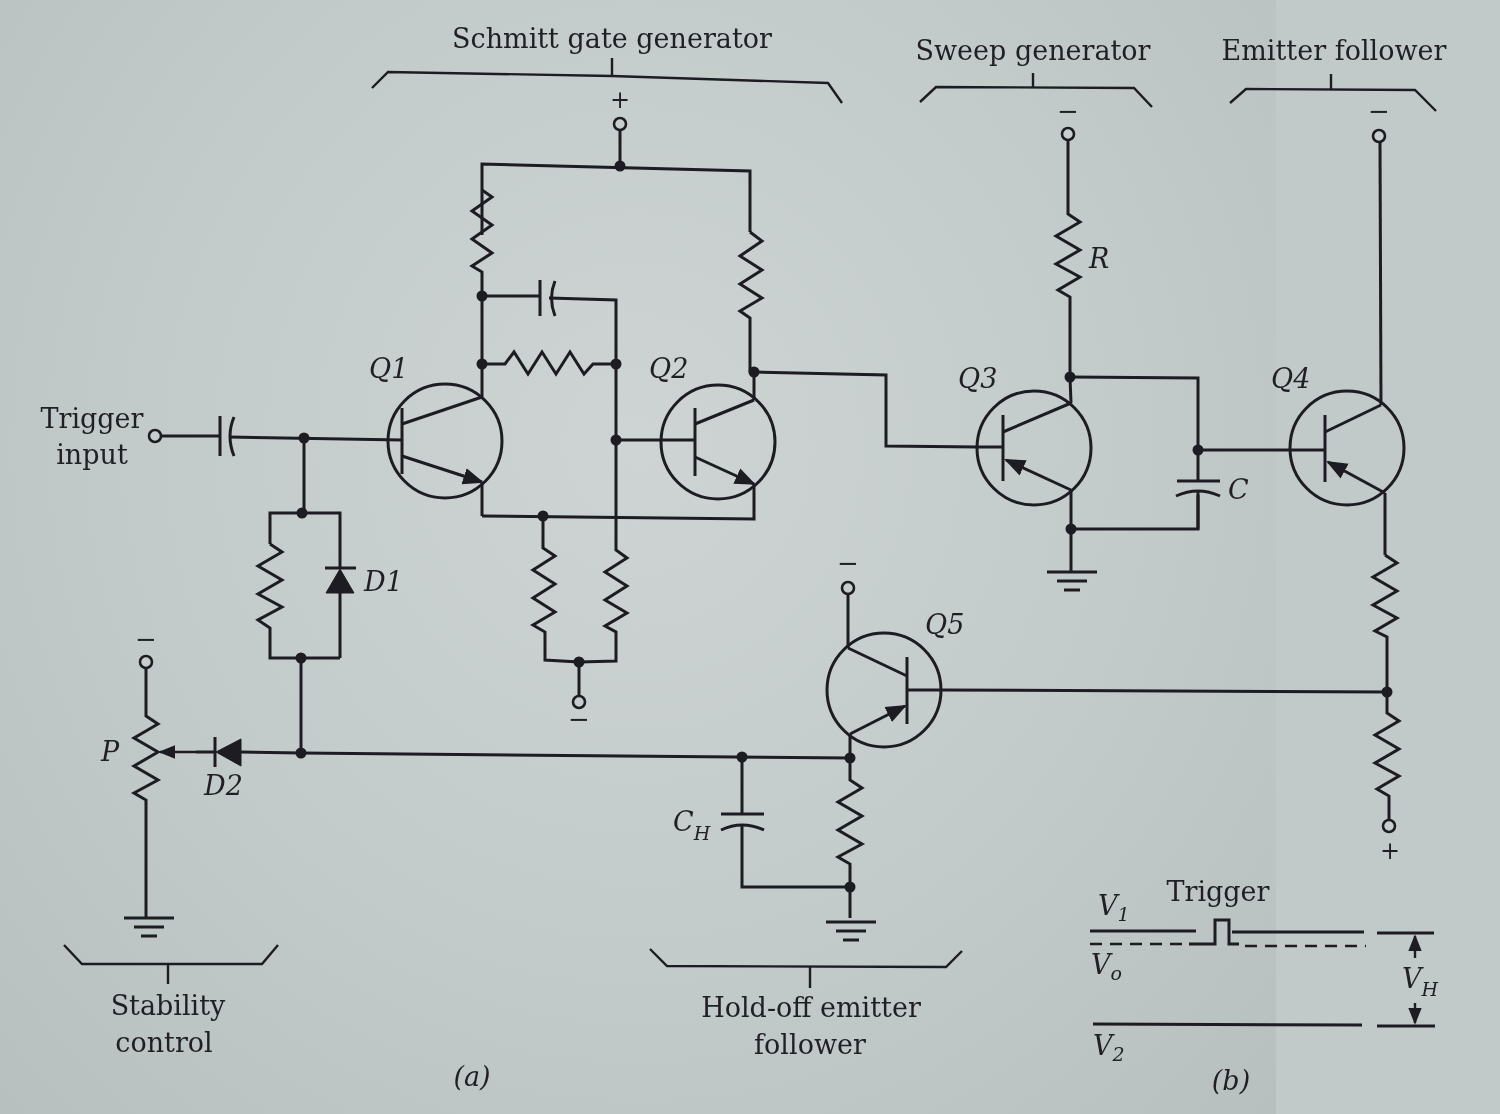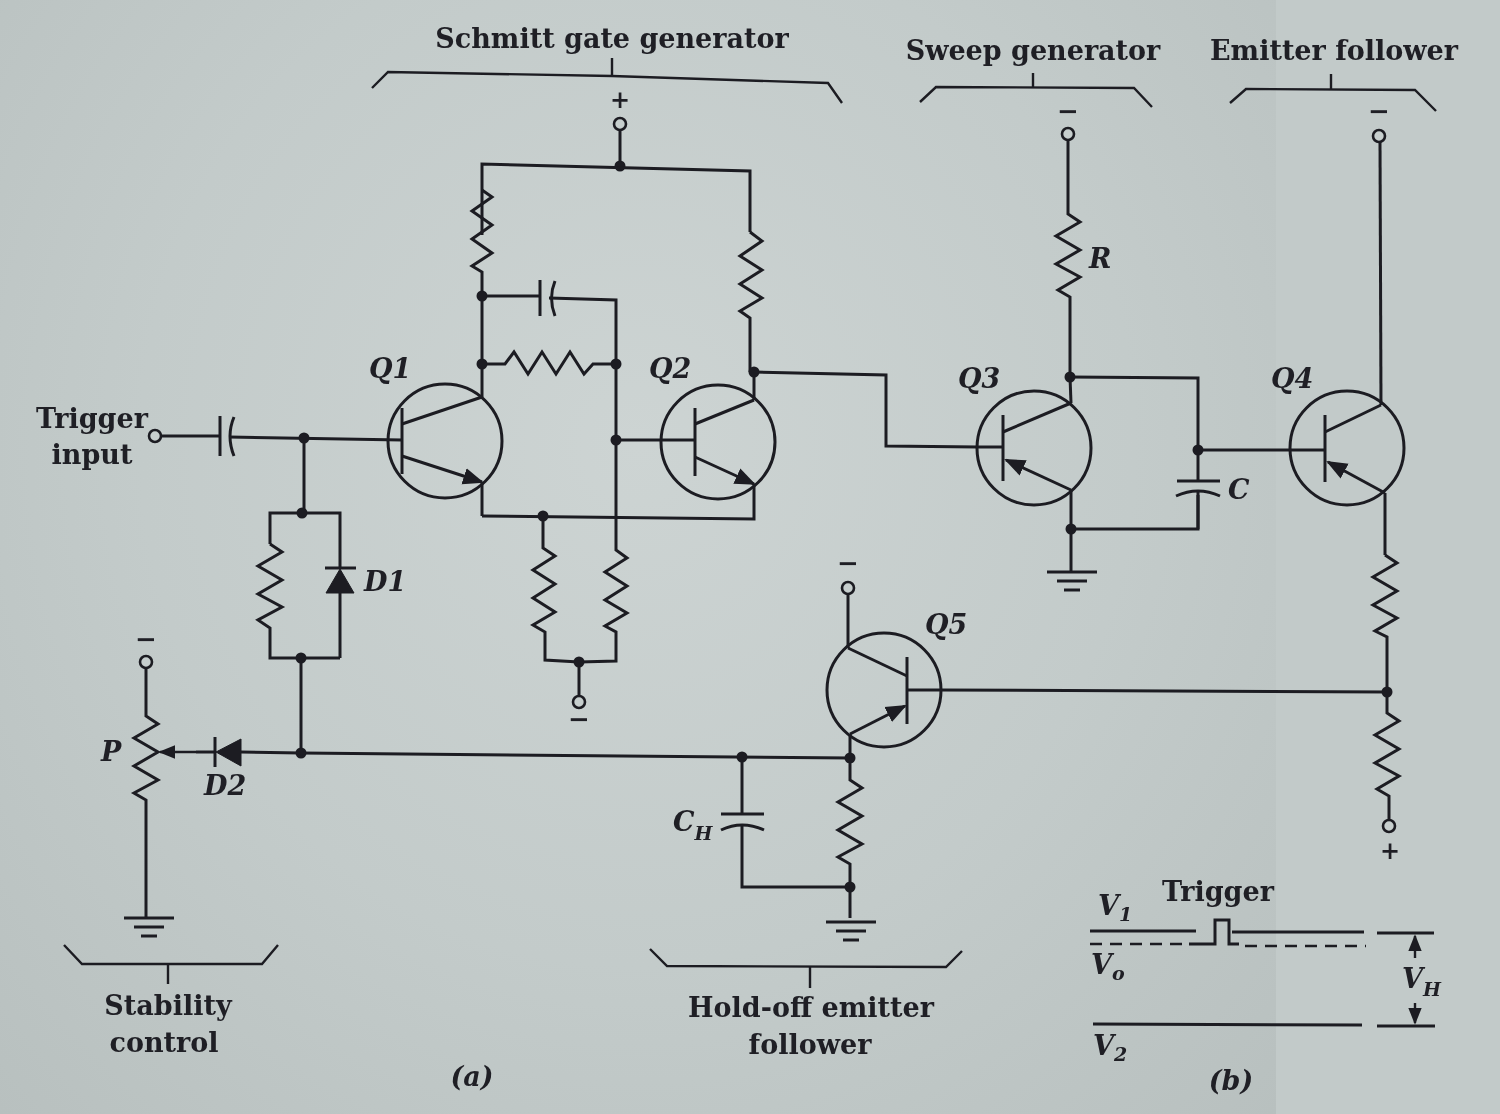--- a/index.html
+++ b/index.html
@@ -1,18 +1,18 @@
 <!DOCTYPE html>
 <html><head>
 <meta charset="utf-8">
 <style>
   html, body { margin: 0; padding: 0; }
   body { width: 1500px; height: 1114px; background: #c2cac9; overflow: hidden; }
   #stage { position: absolute; left: 0; top: 0; width: 1276px; height: 1114px;
-           background: radial-gradient(ellipse at 50% 40%, #cdd4d3 0%, #c3cbca 55%, #b8c0bf 100%); font-weight: bold; }
+           background: radial-gradient(ellipse at 50% 40%, #cdd4d3 0%, #c3cbca 55%, #b8c0bf 100%); }
   svg { position: absolute; left: 0; top: 0; }
   .w { stroke: #1c1c22; stroke-width: 3; fill: none; stroke-linejoin: miter; stroke-linecap: butt; }
   .thin { stroke: #1c1c22; stroke-width: 2.4; fill: none; }
   .dot { fill: #1c1c22; }
   .term { fill: #c7cfce; stroke: #1c1c22; stroke-width: 2.6; }
   .filled { fill: #1c1c22; stroke: #1c1c22; }
   .lbl { font-family: "DejaVu Serif", "Liberation Serif", serif; fill: #1f1f25; }
   .sec { font-size: 27px; }
   .comp { font-size: 27px; font-style: italic; }
   .sub { font-size: 19px; font-style: italic; }

